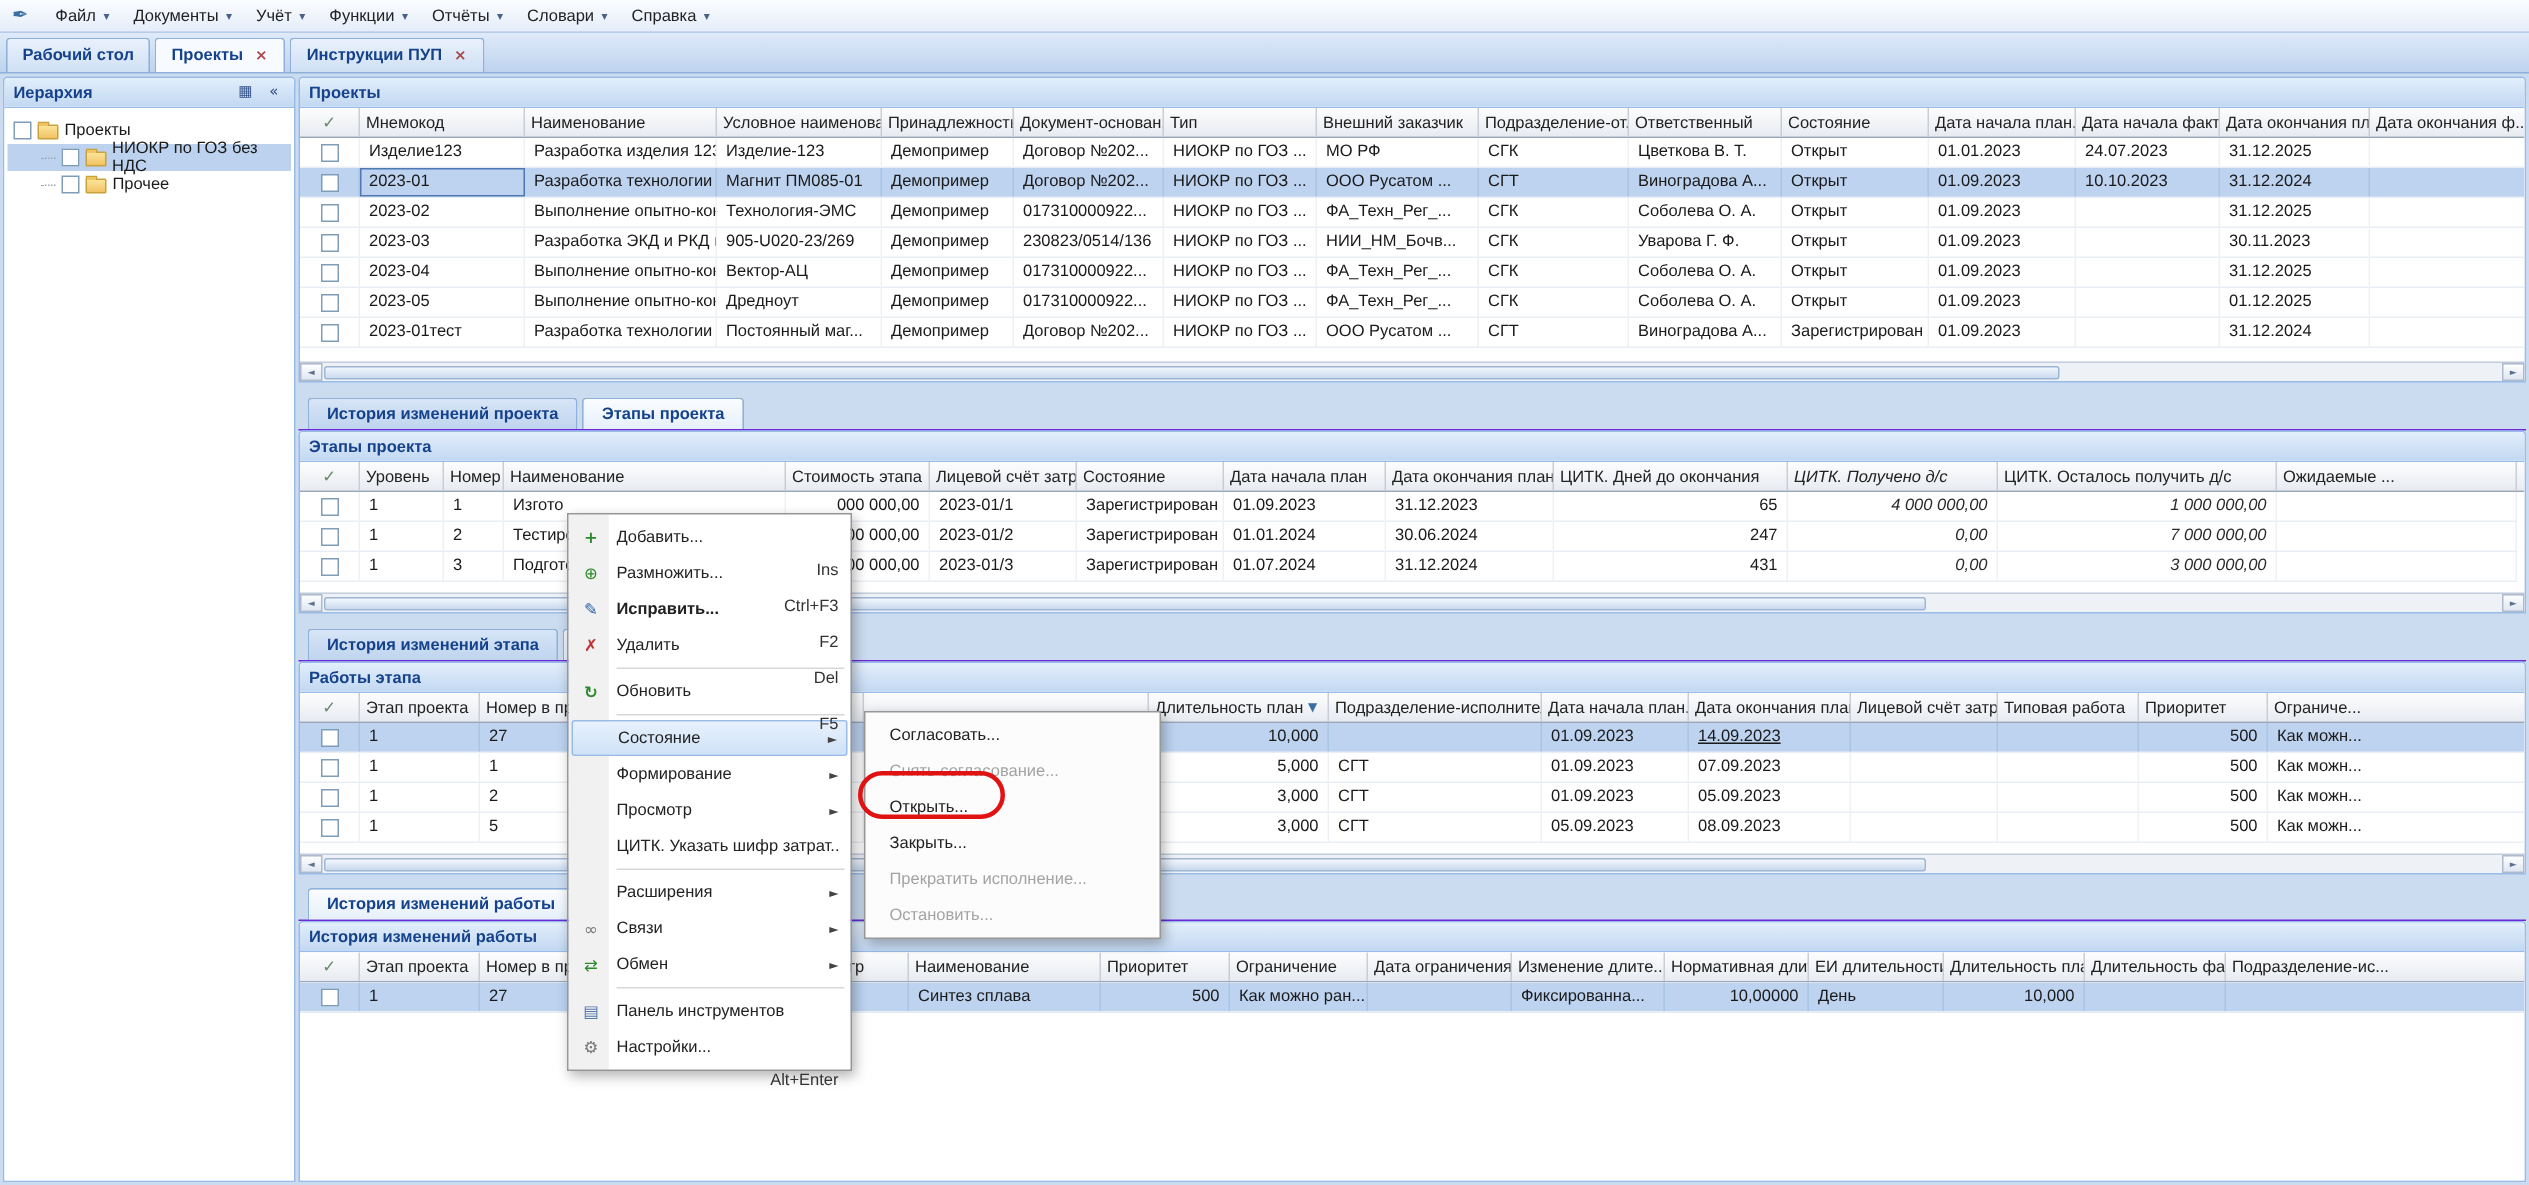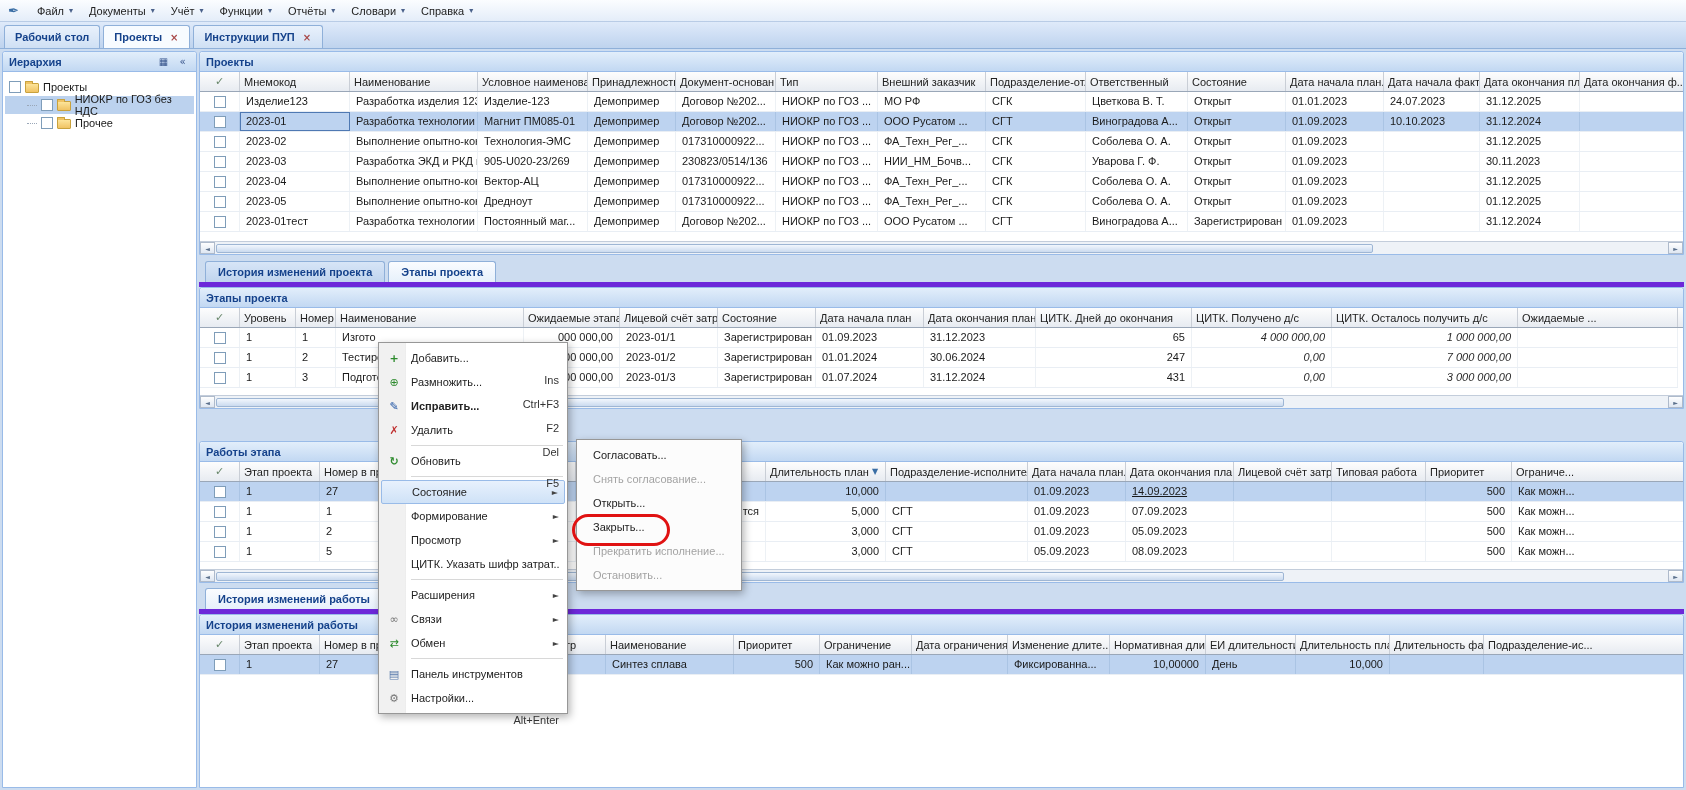--- a/index.html
+++ b/index.html
@@ -46,21 +46,21 @@
 
   
   .main { position:absolute; left:199px; top:51px; right:2px; bottom:2px; }
   .panel { position:absolute; left:0; right:0; background:#fff; border:1px solid #99bbe8;
     border-radius:3px 3px 0 0; display:flex; flex-direction:column; overflow:hidden; }
   .sec1 { top:0; height:204px; }
   .sec2 { top:236px; height:122px; }
   .sec3 { top:390px; height:142px; }
   .sec4 { top:563px; bottom:0; }
   .tabstrip { position:absolute; left:0; right:0; height:24px; display:flex; align-items:flex-end;
-    gap:3px; padding:2px 0 0 6px; border-bottom:5px solid #6d28d9; }
+    gap:3px; padding:2px 0 0 6px; border-bottom:1px solid #6d28d9; }
   .ts2 { top:212px; } .ts3 { top:366px; } .ts4 { top:539px; }
   .itab { height:21px; padding:0 12px; display:flex; align-items:center; white-space:nowrap;
     border:1px solid #8fb0d9; border-bottom:none; border-radius:3px 3px 0 0;
     background:linear-gradient(#d7e5f7,#bfd4ee); color:#15428b; font-weight:bold; }
   .itab.active { background:linear-gradient(#fafcff,#e6f0fb); }
   .itab.empty { min-width:90px; }
 
   
   .grid { flex:1; display:flex; flex-direction:column; overflow:hidden; background:#fff; }
   .g-hd { display:flex; height:20px; flex:none; background:linear-gradient(#fdfdfd,#e7ebf1);
@@ -86,21 +86,21 @@
     font-size:6px; color:#5b708c; background:linear-gradient(#fefefe,#dfe7f2);
     border:1px solid #aebacb; font-family:"DejaVu Sans",sans-serif; }
   .hs-thumb { height:9px; background:linear-gradient(#f2f7fd,#cadaef); border:1px solid #9eb6d4;
     border-radius:2px; margin:0 1px; margin-right:auto; }
 
   
   .ctx { position:absolute; border:1px solid #979797; box-shadow:2px 3px 8px rgba(0,0,0,.3);
     padding:3px 2px; background:#fff; }
   #ctx-menu { left:378px; top:342px; width:190px; z-index:50;
     background:linear-gradient(to right,#f1f1f1 0,#f1f1f1 26px,#dcdcdc 26px,#fff 27px); }
-  #ctx-submenu { left:576px; top:439px; width:166px; z-index:60; background:#fcfcfc; }
+  #ctx-submenu { left:576px; top:474px; width:198px; z-index:60; background:#fcfcfc; }
   .mi-row { height:24px; display:flex; align-items:center; padding:0 6px 0 2px; color:#222; }
   .mi-icon { width:22px; text-align:center; margin-right:6px; font-size:11px; flex:none;
     font-family:"DejaVu Sans",sans-serif; }
   .ctx.sub .mi-icon { width:10px; margin-right:2px; }
   .mi-label { flex:1; white-space:nowrap; overflow:hidden; }
   .mi-short { margin-left:12px; color:#333; white-space:nowrap;margin-top:44px; }
   .mi-sub { margin-left:8px; font-size:8px; color:#444; font-family:"DejaVu Sans",sans-serif; }
   .mi-row.bold .mi-label { font-weight:bold; }
   .mi-row.hl { background:linear-gradient(#e8f1fd,#cfe2f7); border:1px solid #99bbe8;
     border-radius:2px; height:24px; }
@@ -413,38 +413,38 @@
             <div class="g-hc" style="width: 56px; text-align: right;">
               <span>Уровень</span>
             </div>
             <div class="g-hc" style="width: 40px;">
               <span>Номер</span>
             </div>
             <div class="g-hc" style="width: 188px;">
               <span>Наименование</span>
             </div>
             <div class="g-hc" style="width: 96px;">
-              <span>Ожидаемые этапа</span>
+              <span>Стоимость этапа</span>
             </div>
             <div class="g-hc" style="width: 98px;">
               <span>Лицевой счёт затрат.</span>
             </div>
             <div class="g-hc" style="width: 98px;">
               <span>Состояние</span>
             </div>
             <div class="g-hc" style="width: 108px;">
               <span>Дата начала план</span>
             </div>
             <div class="g-hc" style="width: 112px;">
               <span>Дата окончания план</span>
             </div>
             <div class="g-hc" style="width: 156px;">
               <span>ЦИТК. Дней до окончания</span>
             </div>
-            <div class="g-hc" style="width: 140px;">
+            <div class="g-hc" style="width: 140px; font-style: italic;">
               <span>ЦИТК. Получено д/с</span>
             </div>
             <div class="g-hc" style="width: 186px;">
               <span>ЦИТК. Осталось получить д/с</span>
             </div>
             <div class="g-hc" style="width: 160px;">
               <span>Ожидаемые ...</span>
             </div>
           </div>
           <div class="g-body">
@@ -501,20 +501,28 @@
             </div>
           </div>
         </div>
       <div class="hscroll">
         <span class="hs-btn">◄</span>
         <span class="hs-thumb" style="width:72%"></span>
         <span class="hs-btn">►</span>
       </div>
     </div>
 
+    <div class="tabstrip ts3" id="tabs-works">
+        <div class="itab">
+          <span>История изменений этапа</span>
+        </div>
+        <div class="itab active">
+          <span>Работы этапа</span>
+        </div>
+      </div>
     <div class="panel sec3">
       <div class="panel-hd">
         <span>Работы этапа</span>
       </div>
       <div class="grid" id="grid-works">
           <div class="g-hd">
             <div class="g-hc cb" style="width: 40px;">✓</div>
             <div class="g-hc" style="width: 80px;">
               <span>Этап проекта</span>
             </div>

